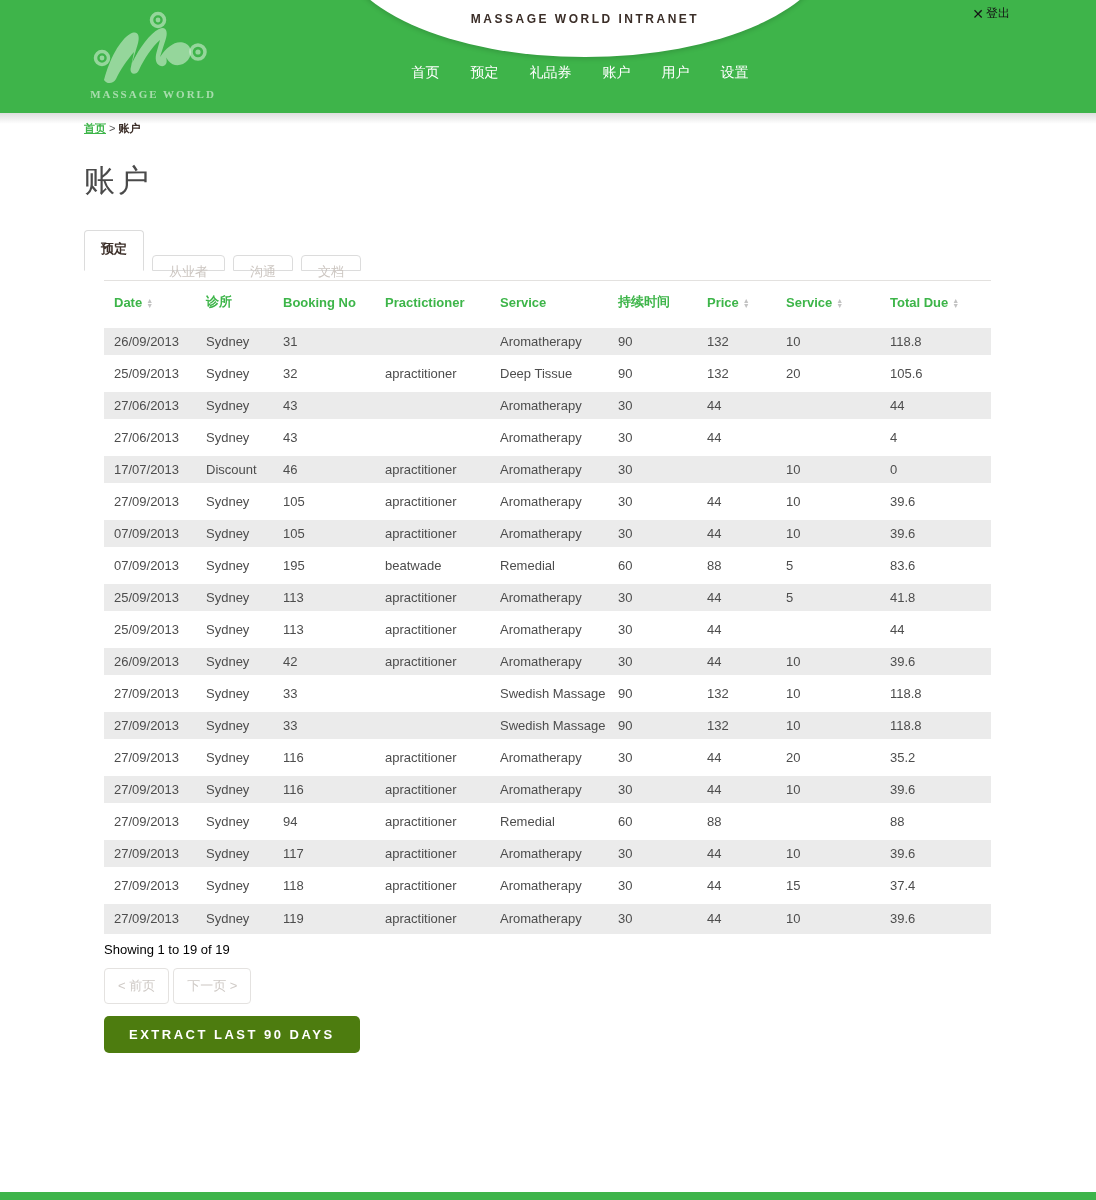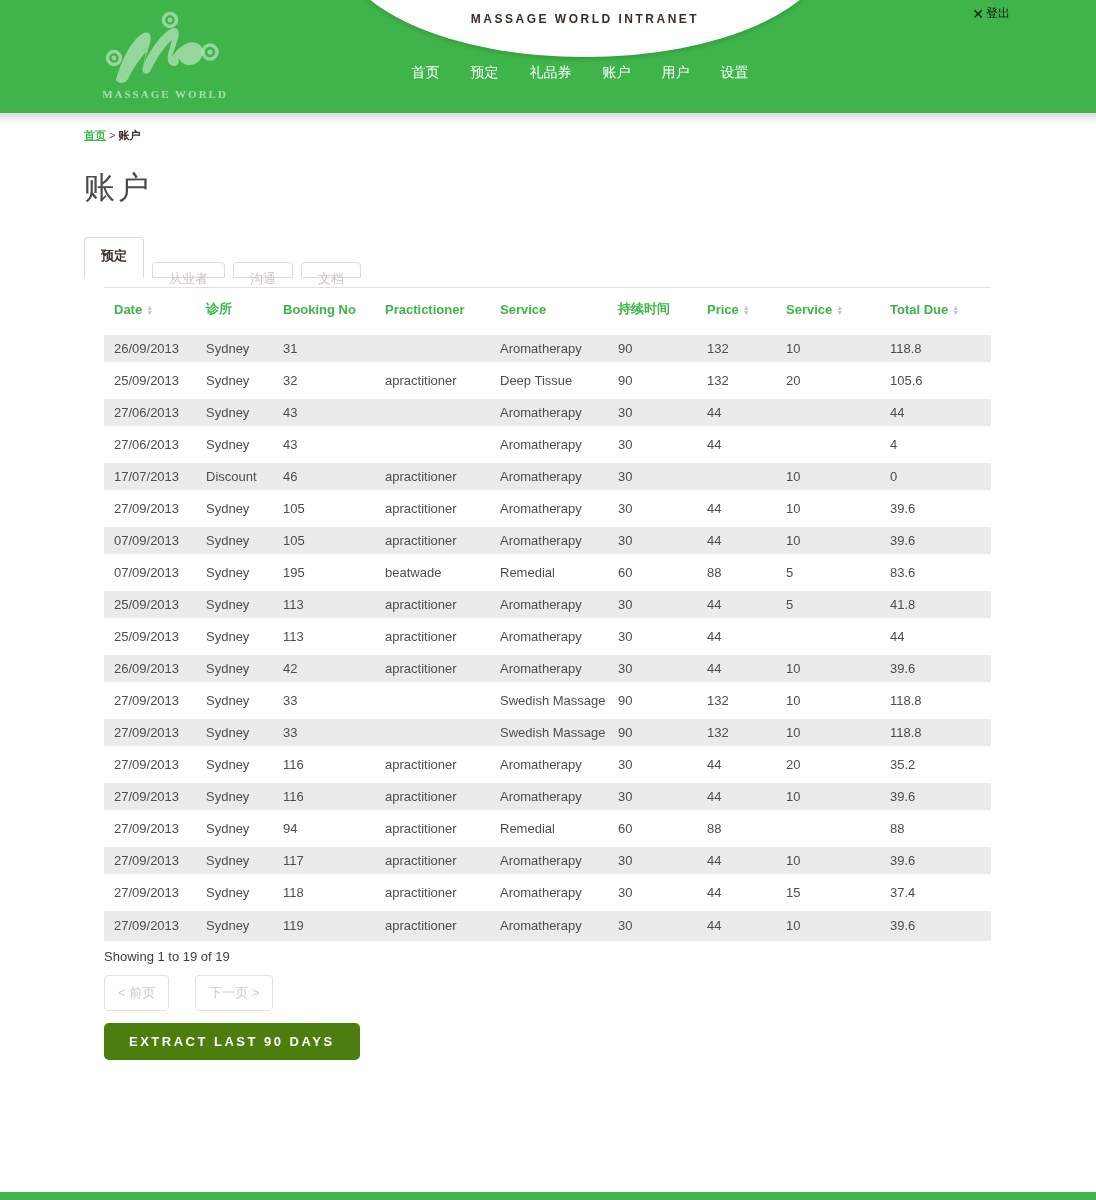--- a/index.html
+++ b/index.html
@@ -2,39 +2,39 @@
 <html><head>
 <meta charset="utf-8">
 <style>
   * { margin:0; padding:0; box-sizing:border-box; }
   html,body { width:1096px; height:1200px; background:#fff; overflow:hidden;
     font-family:"Liberation Sans","DejaVu Sans",sans-serif; }
   body { position:relative; }
 
   
   .site-header { position:relative; height:113px; background:#3eb44a; overflow:hidden; }
-  .logo { position:absolute; left:100px; top:8px; width:130px; text-align:center; }
+  .logo { position:absolute; left:88px; top:8px; width:130px; text-align:center; }
   .logo svg { display:block; margin:0 auto; }
   .logo-text { margin-top:2px; font-family:"Liberation Serif",serif; font-size:11px;
     letter-spacing:2px; color:rgba(255,255,255,0.55); font-weight:bold; }
   .header-ellipse { position:absolute; left:340px; top:-163px; width:490px; height:220px;
     background:#fff; border-radius:50%; box-shadow:0 2px 5px rgba(0,0,0,0.15); }
   .site-title { position:absolute; left:340px; top:12px; width:490px; text-align:center;
     font-size:12px; font-weight:bold; letter-spacing:2.5px; color:#3b2e28; }
   .logout { position:absolute; right:86px; top:5px; cursor:pointer; color:#141414;
     font-size:12px; display:flex; align-items:center; gap:2px; }
   .logout .x { font-size:14px; font-weight:bold; line-height:1; }
   .main-nav { position:absolute; left:0; right:0; top:64px; display:flex;
     justify-content:center; gap:31px; transform:translateX(32px); }
   .nav-item { color:#fff; font-size:14px; text-decoration:none; cursor:pointer; }
   .header-shadow { position:absolute; left:0; top:113px; width:100%; height:11px;
     background:linear-gradient(rgba(0,0,0,0.13), rgba(0,0,0,0)); pointer-events:none; }
 
   
-  .content { padding:15px 84px 0 84px; }
+  .content { padding:8px 84px 0 84px; }
   .breadcrumb { font-size:11px; color:#3b2e28; font-weight:bold; }
   .breadcrumb a { color:#3db549; text-decoration:underline; cursor:pointer; }
   .breadcrumb .sep { margin:0 3px; font-weight:normal; color:#555; }
   .page-title { margin-top:24px; font-family:"Liberation Serif","DejaVu Serif",serif;
     font-size:31px; font-weight:normal; color:#4a4a4a; letter-spacing:3px; }
 
   
   .tabs { margin-top:28px; display:flex; align-items:flex-end; gap:8px; height:41px; }
   .tab { border:1px solid #dcdcdc; border-radius:4px 4px 0 0; background:#fff;
     padding:0 16px; height:16px; line-height:32px; font-size:13px; color:#ccc6c1;
@@ -52,22 +52,22 @@
   th { text-align:left; font-size:13px; color:#3db549; font-weight:bold;
     height:45px; padding:0 4px 0 10px; white-space:nowrap; cursor:pointer; }
   .sort-icon { display:inline-flex; flex-direction:column; vertical-align:middle;
     margin-left:4px; color:#c3c3c3; font-size:7px; line-height:5px; }
   td { font-size:13px; color:#4d4d4d; height:32px; padding:0 4px 0 10px;
     border-top:5px solid #fff; white-space:nowrap; overflow:hidden; }
   tbody tr:nth-child(odd) td { background:#ebebeb; }
   tbody tr:nth-child(even) td { background:#fff; }
 
   
-  .showing { margin:8px 0 0 20px; font-size:13px; color:#404040; }
-  .pagination { margin:11px 0 0 20px; display:flex; gap:26px; }
+  .showing { margin:8px 0 0 20px; font-size:13px; color:#000000; }
+  .pagination { margin:11px 0 0 20px; display:flex; gap:4px; }
   .page-btn { border:1px solid #e4e2e0; border-radius:4px; background:#fff;
     color:#cfcac6; font-size:13px; padding:8px 13px; cursor:default;
     font-family:inherit; }
   .extract-btn { margin:12px 0 0 20px; display:inline-block; border:none;
     background:#4d7c0f; color:#fff; font-size:13px; font-weight:bold;
     letter-spacing:2.5px; border-radius:5px; padding:11px 25px; cursor:pointer;
     font-family:inherit; }
   .bottom-bar { position:absolute; left:0; bottom:0; width:100%; height:8px;
     background:#3eb44a; }
 </style>

